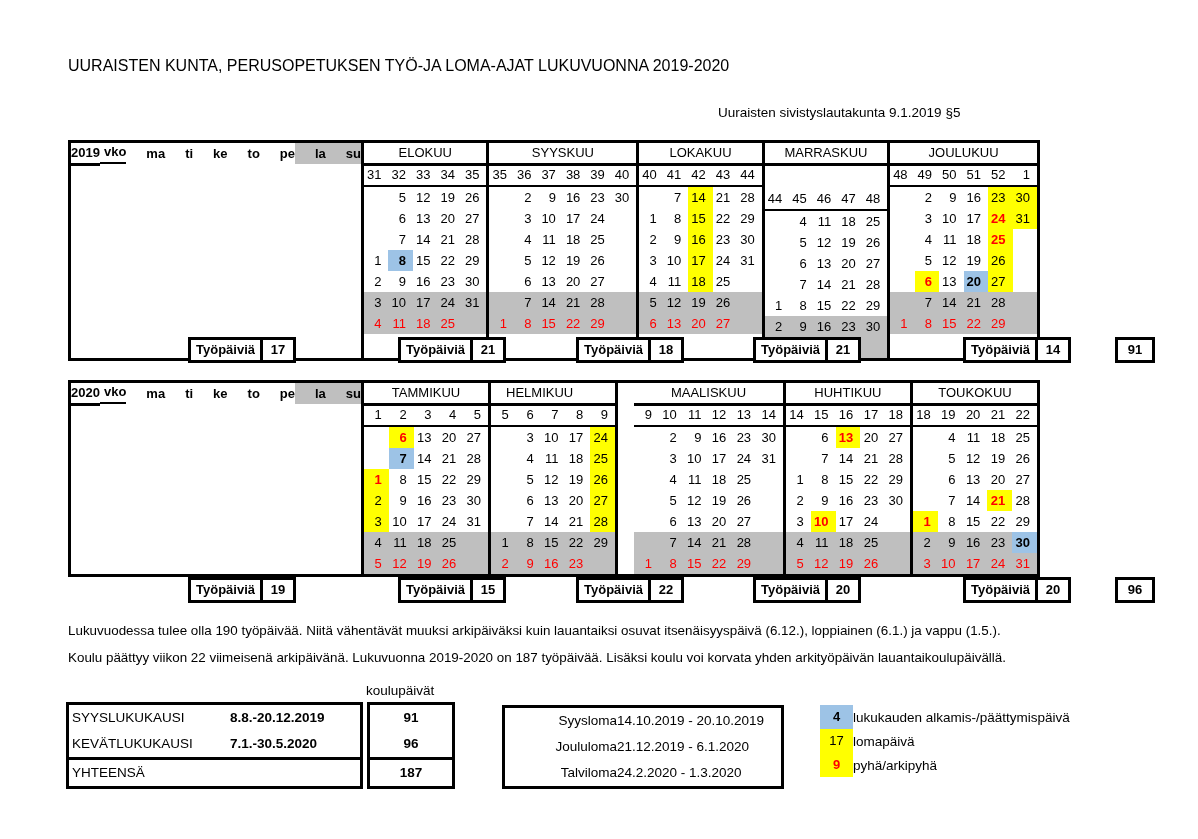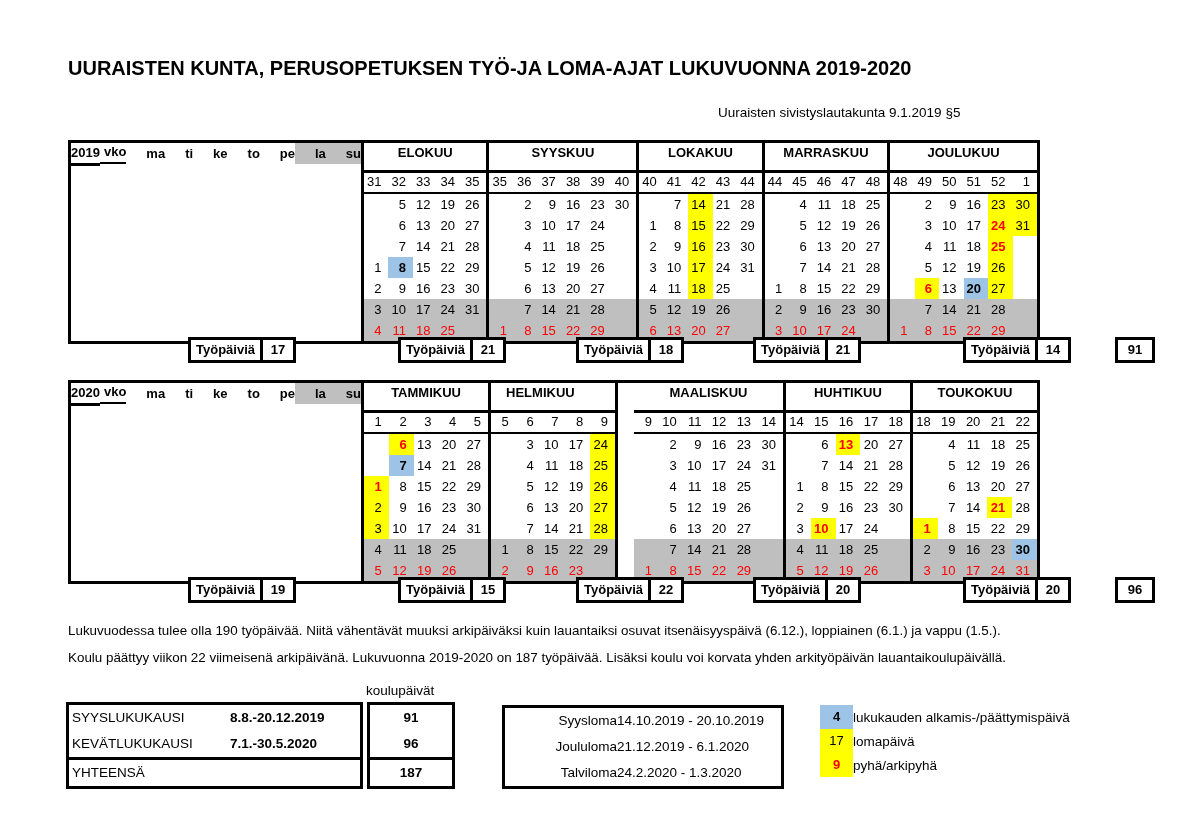--- a/index.html
+++ b/index.html
@@ -1,36 +1,36 @@
 <!DOCTYPE html>
 <html><head>
 <meta charset="utf-8">
 <style>
   html,body { margin:0; padding:0; }
   body {
     width:1198px; height:839px; position:relative; background:#ffffff;
     font-family:"Liberation Sans", sans-serif; color:#000;
     overflow:hidden;
   }
-  .title { position:absolute; left:68px; top:57px; font-size:20px; font-weight:bold; }
+  .title { position:absolute; left:68px; top:57px; font-size:16px; font-weight:normal; }
   .subtitle { position:absolute; left:718px; top:105px; font-size:13.5px; }
 
   
   .cal { position:absolute; left:68px; width:972px; display:flex;
          border:3px solid #000; box-sizing:border-box; font-size:13px; background:#fff; }
   .cal-labels { flex:0 0 60px; display:flex; flex-direction:row; }
   .cell { box-sizing:border-box; }
   .hdr  { height:23px; line-height:19px; font-weight:bold; text-align:center;
           border-bottom:3px solid #000; }
   .vkoL { height:21px; line-height:18px; font-weight:bold; padding-left:4px;
           border-bottom:2px solid #000; }
   .dayL { height:21px; line-height:21px; font-weight:bold; padding-left:20px; }
   .cal-month { border-left:3px solid #000; display:flex; flex-direction:column; box-sizing:border-box; }
-  .mname { height:30px; line-height:19px; border-bottom:3px solid #000;
-           font-weight:bold; text-align:center; box-sizing:border-box; }
+  .mname { height:23px; line-height:19px; border-bottom:3px solid #000;
+           font-weight:normal; text-align:center; box-sizing:border-box; }
   .mname.left { text-align:left; padding-left:15px; }
   .m-grid { display:grid; grid-auto-rows:21px; }
   .c  { text-align:right; padding-right:7px; line-height:21px; box-sizing:border-box; }
   .wk { border-bottom:2px solid #000; line-height:18px; }
   .wkend { background:#BFBFBF; }
   .redtx { color:#FF0000; }
   .y  { background:#FFFF00; }
   .yr { background:#FFFF00; color:#FF0000; font-weight:bold; }
   .b  { background:#9DC3E6; font-weight:bold; }
 
@@ -224,21 +224,21 @@
         <div class="c wkend">19</div>
         <div class="c wkend">26</div>
         <div class="c wkend"></div>
         <div class="c wkend redtx">6</div>
         <div class="c wkend redtx">13</div>
         <div class="c wkend redtx">20</div>
         <div class="c wkend redtx">27</div>
         <div class="c wkend redtx"></div>
       </div>
     </div>
-    <div class="cal-month" style="flex: 5 0 0px;">
+    <div class="cal-month" style="flex: 5 0 0px; gap: 24px;">
       <div class="mname">MARRASKUU</div>
       <div class="m-grid" style="grid-template-columns: repeat(5, 1fr);">
         <div class="c wk">44</div>
         <div class="c wk">45</div>
         <div class="c wk">46</div>
         <div class="c wk">47</div>
         <div class="c wk">48</div>
         <div class="c"></div>
         <div class="c">4</div>
         <div class="c">11</div>

